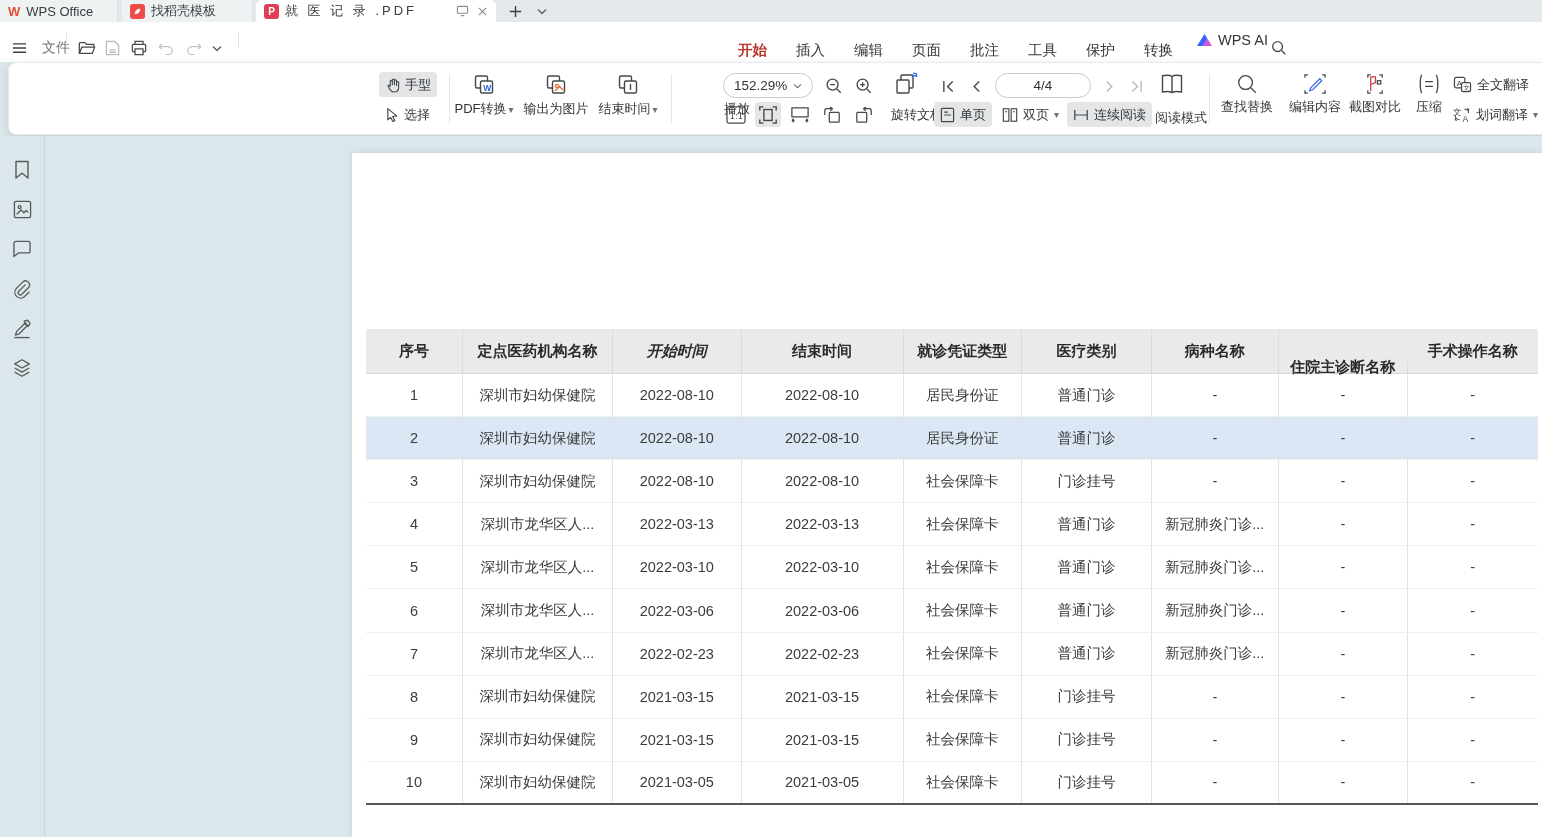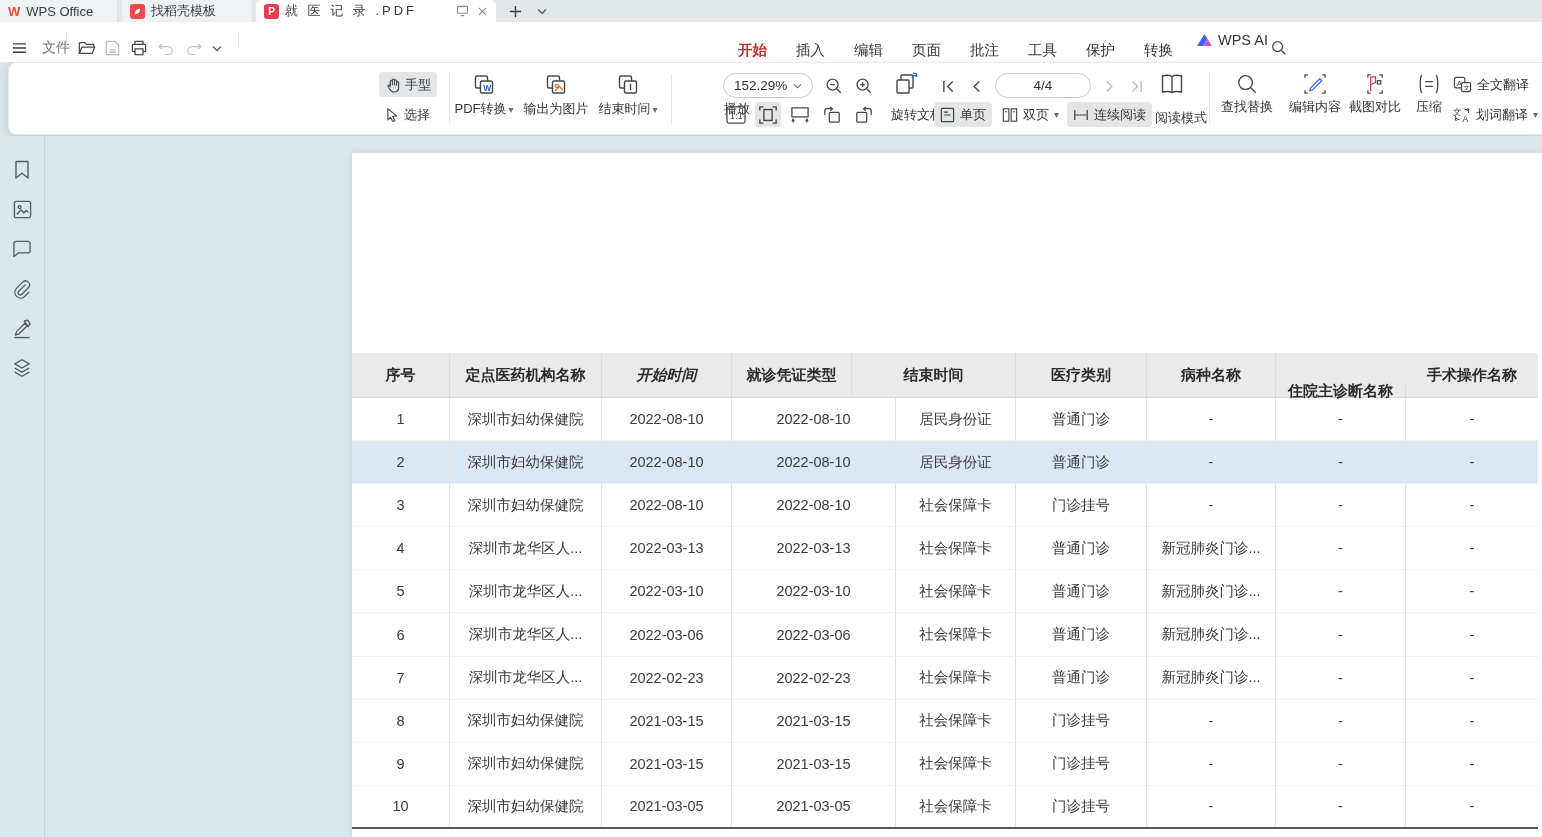--- a/index.html
+++ b/index.html
@@ -62,22 +62,22 @@
 
   
   #workspace { left:0; top:136px; width:1542px; height:701px; background:#dbe7eb; }
   #side-divider { left:44px; top:136px; width:1px; height:701px; background:#c8d4d8; }
   .side-ic { position:absolute; left:10px; width:24px; height:24px; display:flex;
              align-items:center; justify-content:center; }
 
   
   #page { left:352px; top:153px; width:1190px; height:684px; background:#ffffff;
           box-shadow:0 0 6px rgba(60,80,90,.15); }
-  #doc-table { position:absolute; left:0; top:200px; width:1186px; font-size:14.5px;
-               color:#3c3c3c; }
+  #doc-table { position:absolute; left:0; top:176px; width:1186px; font-size:14.5px;
+               color:#3c3c3c;padding-left:14px; }
   .thr { display:flex; height:45px; background:#eaeaea; border-bottom:1px solid #d8d8d8; }
   .th  { display:flex; align-items:center; justify-content:center; font-weight:bold;
          font-size:15px; color:#2b2b2b; border-right:1px solid #dcdcdc; }
   .th:last-child { border-right:none; }
   .tr  { display:flex; height:43.1px; background:#fff; border-bottom:1px solid #efefef; }
   .tr.hl { background:#dce7f5; }
   .tr:last-child { border-bottom:2px solid #565656; }
   .td  { display:flex; align-items:center; justify-content:center;
          border-right:1px solid #e2e2e2; overflow:hidden; }
   .td:last-child { border-right:none; }
@@ -478,22 +478,22 @@
       <path d="M3 15.5L11 20l8-4.5"></path>
     </svg>
 </div>
 
 <div id="page" class="abs">
   <div id="doc-table">
     <div class="thr">
         <div class="th" style="width: 98px;">序号</div>
         <div class="th" style="width: 152px;">定点医药机构名称</div>
         <div class="th" style="width: 130px; font-style: italic;">开始时间</div>
+        <div class="th" style="width: 164px;">结束时间</div>
         <div class="th" style="width: 120px;">就诊凭证类型</div>
-        <div class="th" style="width: 164px;">结束时间</div>
         <div class="th" style="width: 131px;">医疗类别</div>
         <div class="th" style="width: 129px;">病种名称</div>
         <div class="th" style="width: 130px; margin-top: 32px;">住院主诊断名称</div>
         <div class="th" style="width: 132px;">手术操作名称</div>
       </div>
     <div>
         <div class="tr">
           <div class="td" style="width: 98px;">1</div>
           <div class="td" style="width: 152px;">深圳市妇幼保健院</div>
           <div class="td" style="width: 130px;">2022-08-10</div>

